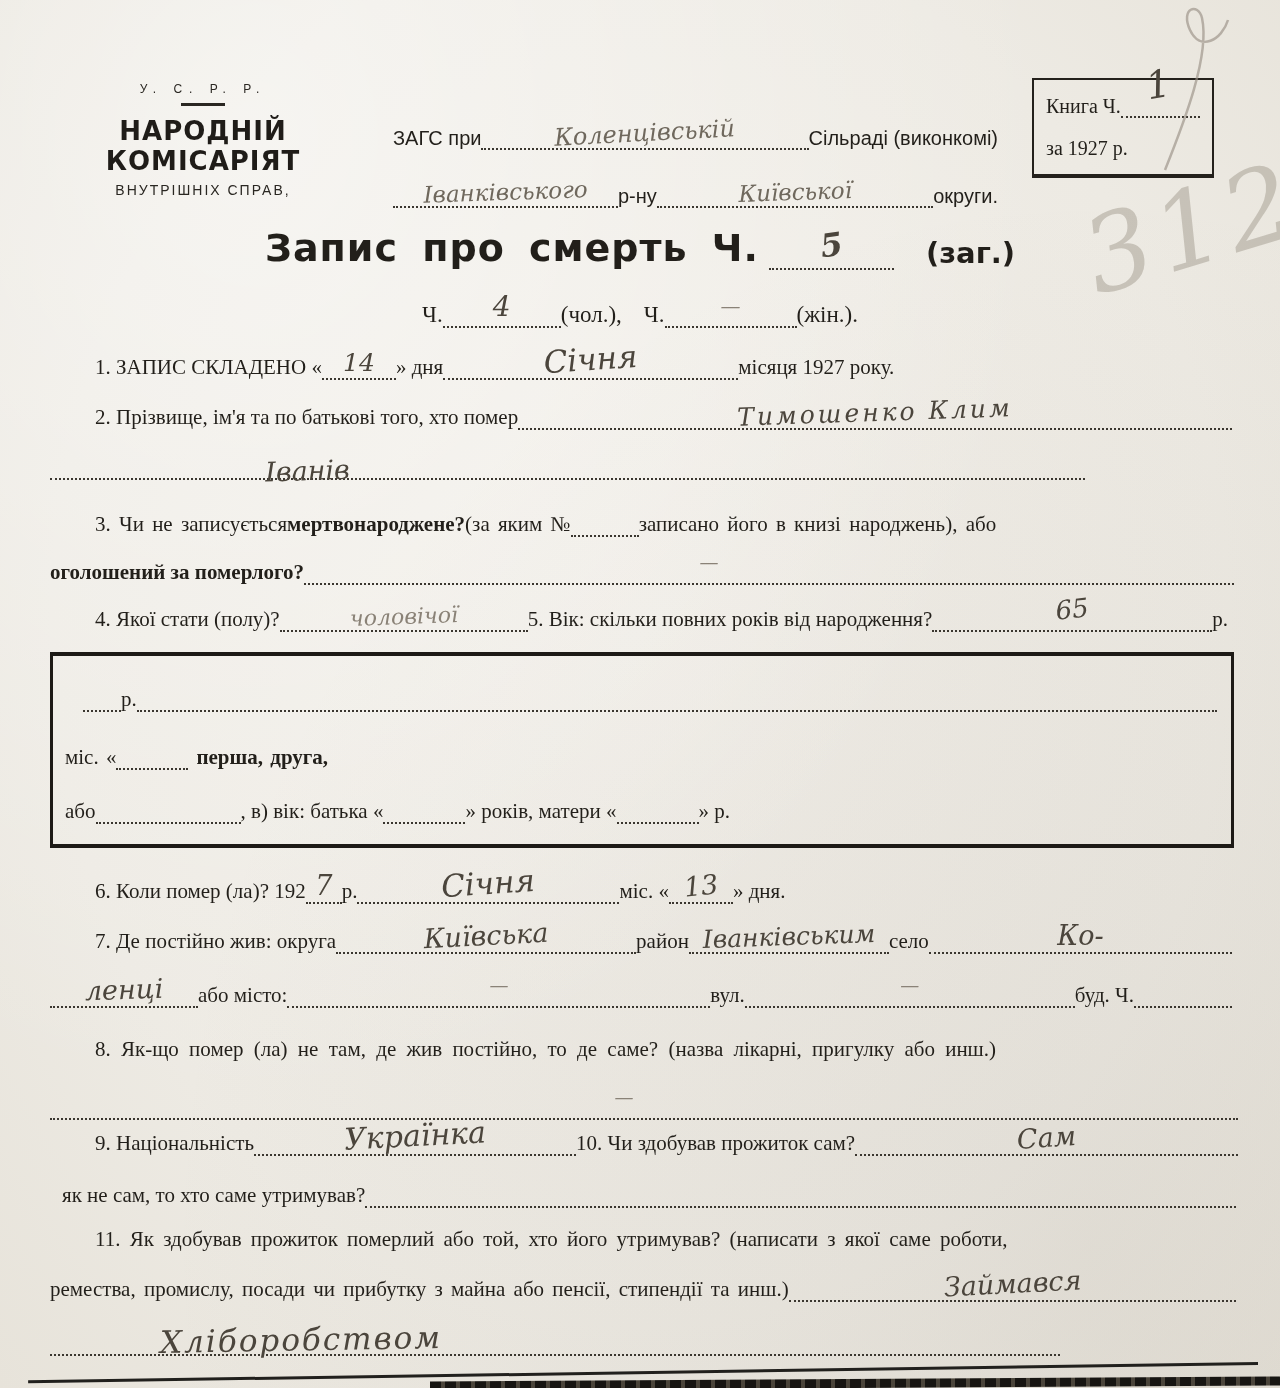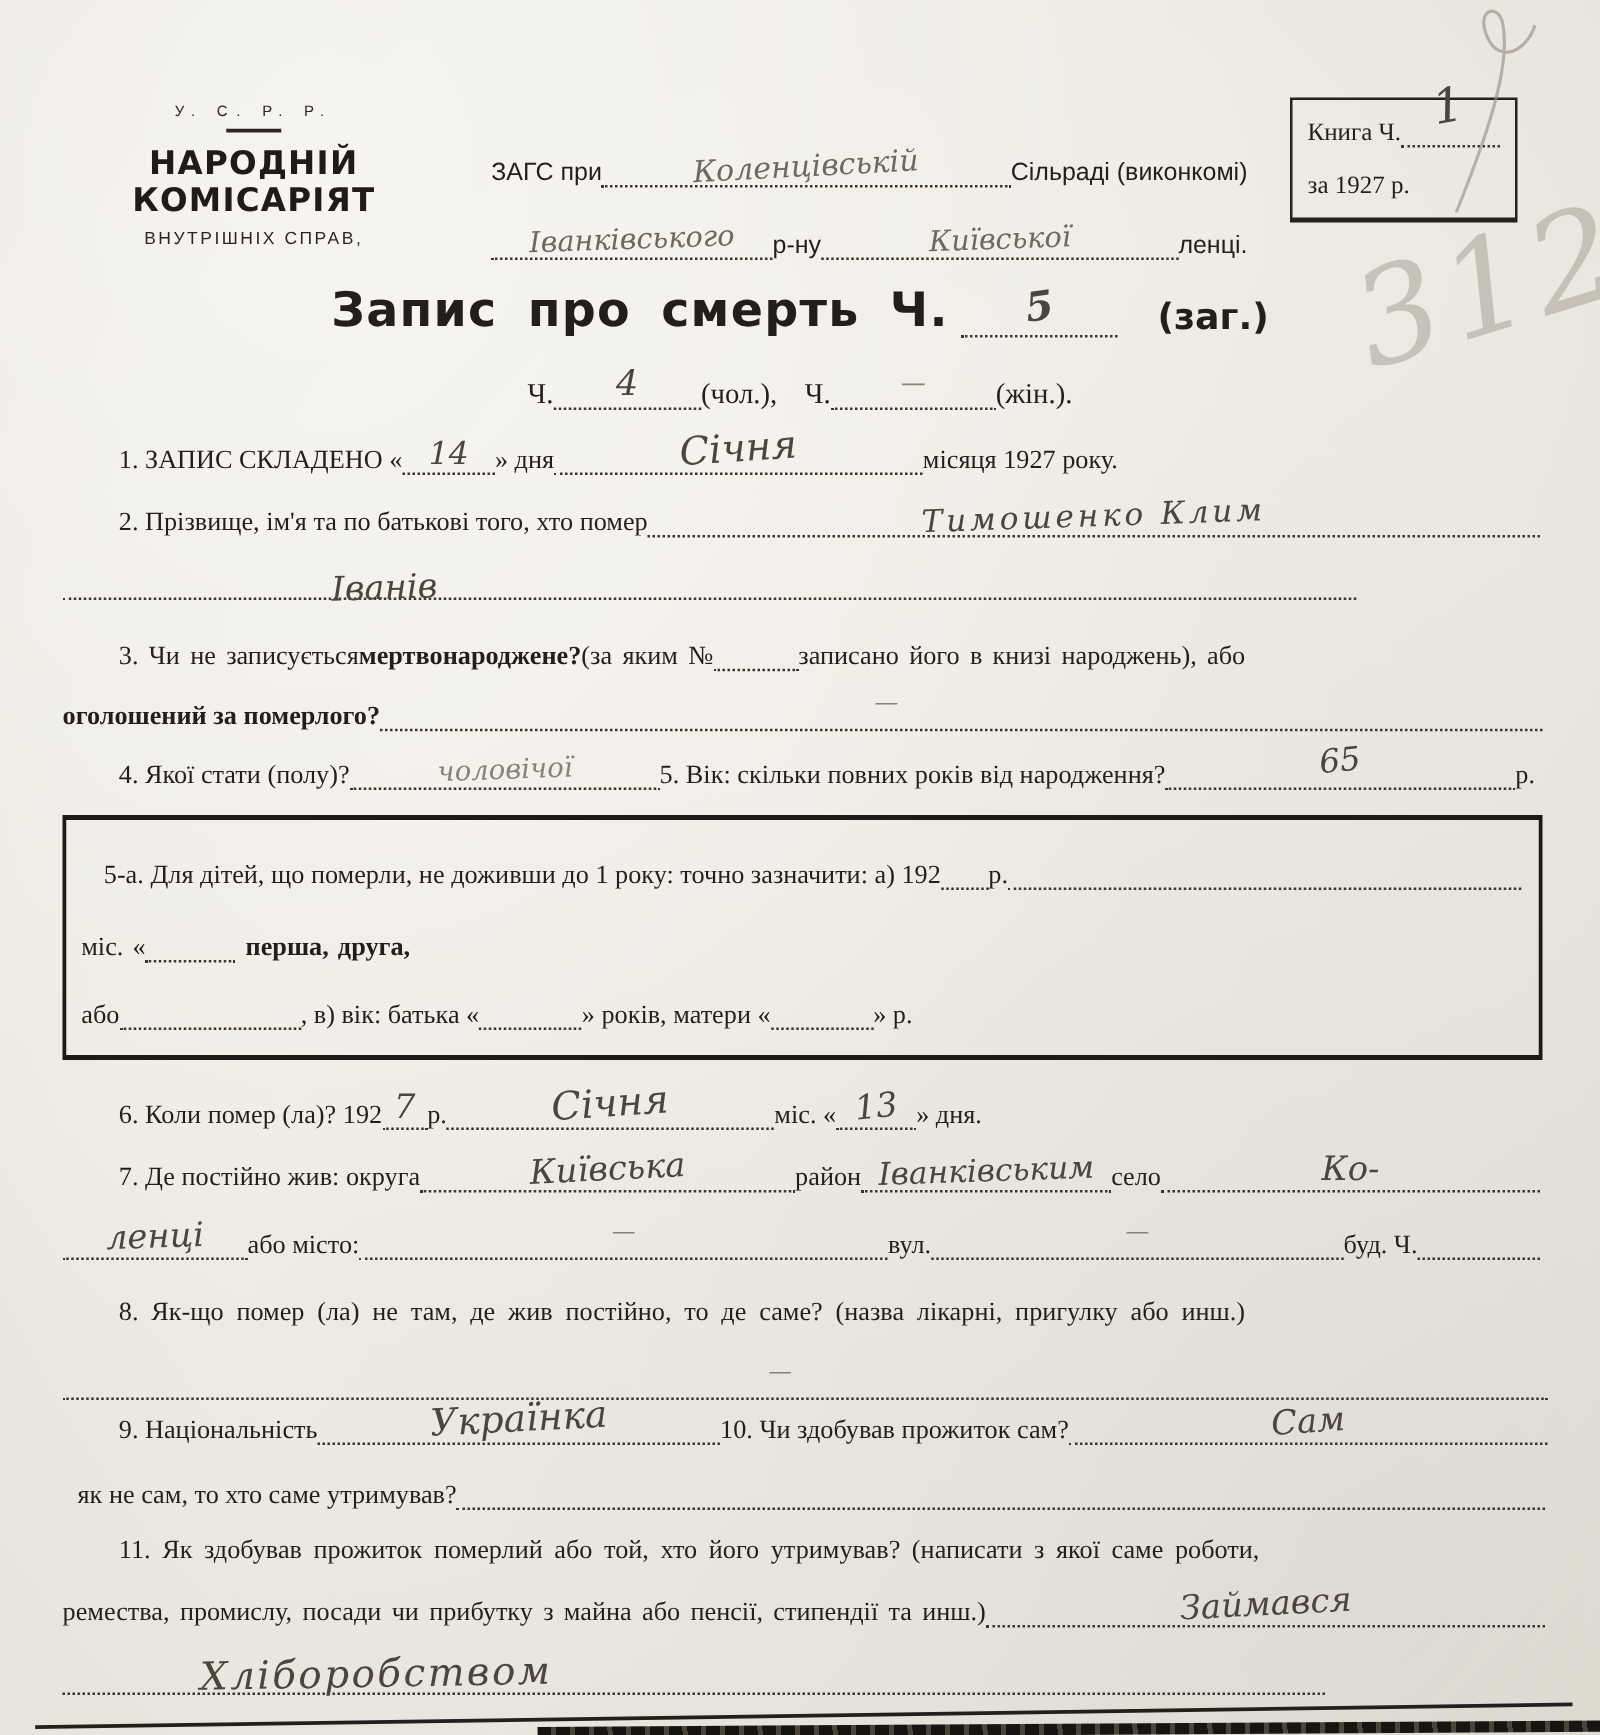--- a/index.html
+++ b/index.html
@@ -90,21 +90,21 @@
       <span class="pt">Сільраді (виконкомі)</span>
     </div>
     <div class="row row2">
       <span class="bl" style="width:225px;">
         <span class="hw faded" style="font-size:23px;transform:rotate(-2deg);">Іванківського</span>
       </span>
       <span class="pt">р-ну</span>
       <span class="bl fill">
         <span class="hw faded" style="font-size:23px;transform:rotate(-2deg);">Київської</span>
       </span>
-      <span class="pt">ленці.</span>
+      <span class="pt">округи.</span>
     </div>
   </div>
 
   <div class="bookbox">
     <div class="row">
       <span class="pt">Книга Ч.</span>
       <span class="bl fill" style="height:24px;"></span>
     </div>
     <div class="row" style="margin-top:14px;">
       <span class="pt">за 1927 р.</span>
@@ -183,21 +183,20 @@
     </span>
     <span class="pt">5. Вік: скільки повних років від народження?</span>
     <span class="bl fill">
       <span class="hw" style="font-size:26px;bottom:6px;transform:rotate(-6deg);">65</span>
     </span>
     <span class="pt">р.</span>
   </div>
 
   <div class="box5a">
     <div class="line" style="left:30px;right:14px;top:22px;">
-      <span class="pt">5-а. Для дітей, що померли, не доживши до 1 року: точно зазначити: а) 192</span>
       <span class="bl" style="width:38px;"></span>
       <span class="pt">р.</span>
       <span class="bl fill"></span>
     </div>
     <div class="line" style="left:12px;right:14px;top:80px;word-spacing:2px;">
       <span class="pt">міс. «</span>
       <span class="bl" style="width:72px;"></span>
       <span class="pt bold" style="margin-left:8px;">перша, друга,</span>
     </div>
     <div class="line" style="left:12px;right:320px;top:134px;">

